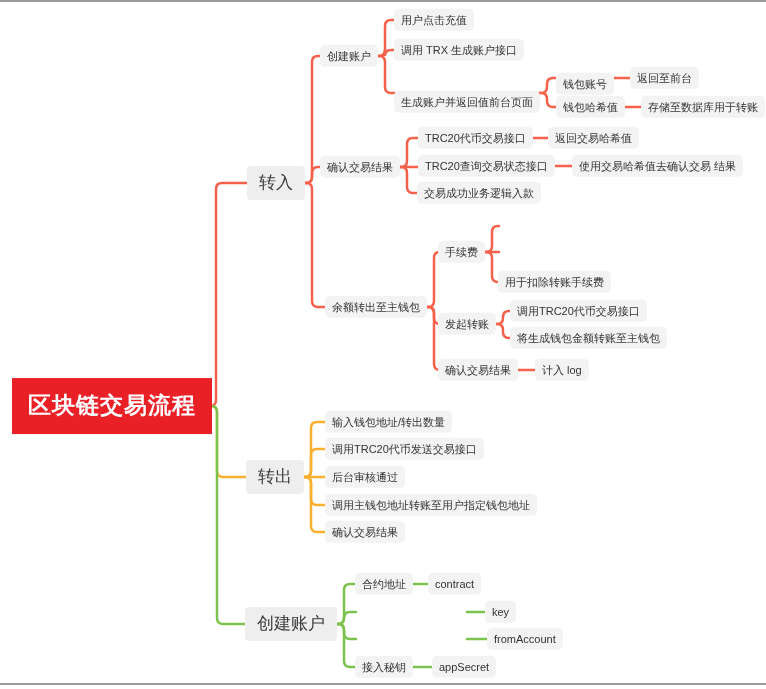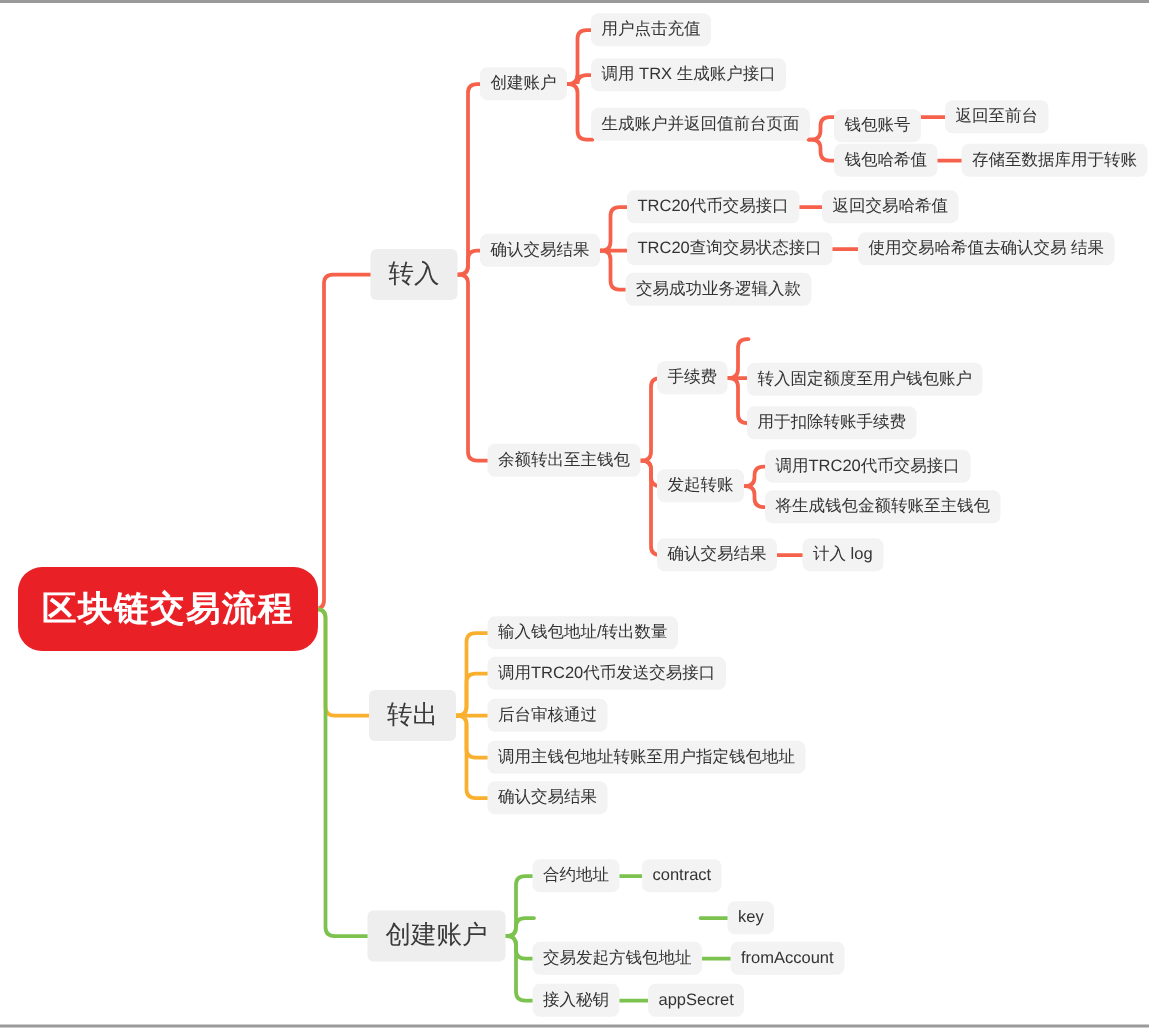--- a/index.html
+++ b/index.html
@@ -34,21 +34,21 @@
     background:var(--c-topic,#eeeeee);
     color:#3a3a3a;
     font-weight:500;
   }
   .root-node{
     background:var(--c-root,#ea2027);
     color:var(--c-root-text,#ffffff);
     font-size:23px;
     font-weight:bold;
     padding:13px 16px;
-    border-radius:16px;
+    border-radius:0;
     letter-spacing:1px;
     z-index:2;
   }
 </style>
 </head>
 <body>
 
 <div id="canvas">
   <svg id="edges" width="766" height="689">
       <path d="M 211 406 L 210 406 Q 216 406 216 400 L 216 189 Q 216 183 222 183 L 248 183" fill="none" stroke="#f5614b" stroke-width="2.5" stroke-linecap="round"></path>
@@ -95,49 +95,47 @@
 
   <div class="frame top"></div>
   <div class="frame bottom"></div>
 
   <div class="node root-node" id="nd-root" style="left:12px;top:406px">区块链交易流程</div>
 
   <div class="node topic" id="nd-in-topic" style="left:247px;top:183px">转入</div>
   <div class="node" id="nd-in-create" style="left:320px;top:56px">创建账户</div>
   <div class="node" id="nd-in-userclick" style="left:394px;top:20px">用户点击充值</div>
   <div class="node" id="nd-in-calltrx" style="left:394px;top:50px">调用 TRX 生成账户接口</div>
-  <div class="node" id="nd-in-genaccount" style="left:394px;top:83px">生成账户并返回值前台页面</div>
+  <div class="node" id="nd-in-genaccount" style="left:394px;top:102px">生成账户并返回值前台页面</div>
   <div class="node" id="nd-in-walletacct" style="left:556px;top:84px">钱包账号</div>
   <div class="node" id="nd-in-returnfront" style="left:630px;top:78px">返回至前台</div>
   <div class="node" id="nd-in-wallethash" style="left:556px;top:107px">钱包哈希值</div>
   <div class="node" id="nd-in-storedb" style="left:641px;top:107px">存储至数据库用于转账</div>
   <div class="node" id="nd-in-confirm" style="left:320px;top:167px">确认交易结果</div>
   <div class="node" id="nd-in-trc20tx" style="left:418px;top:138px">TRC20代币交易接口</div>
   <div class="node" id="nd-in-returnhash" style="left:548px;top:138px">返回交易哈希值</div>
   <div class="node" id="nd-in-trc20query" style="left:418px;top:166px">TRC20查询交易状态接口</div>
   <div class="node" id="nd-in-usehash" style="left:572px;top:166px">使用交易哈希值去确认交易 结果</div>
   <div class="node" id="nd-in-balance" style="left:325px;top:307px">余额转出至主钱包</div>
   <div class="node" id="nd-in-txsuccess" style="left:417px;top:193px">交易成功业务逻辑入款</div>
   <div class="node" id="nd-in-fee" style="left:438px;top:252px">手续费</div>
-  <div class="node" id="nd-in-fixed" style="left:498px;top:253px">转入固定额度至用户钱包账户</div>
   <div class="node" id="nd-in-deduct" style="left:498px;top:282px">用于扣除转账手续费</div>
   <div class="node" id="nd-in-initiate" style="left:438px;top:324px">发起转账</div>
   <div class="node" id="nd-in-calltrc20" style="left:510px;top:311px">调用TRC20代币交易接口</div>
   <div class="node" id="nd-in-tomain" style="left:510px;top:338px">将生成钱包金额转账至主钱包</div>
   <div class="node" id="nd-in-confirm2" style="left:438px;top:370px">确认交易结果</div>
   <div class="node" id="nd-in-log" style="left:535px;top:370px">计入 log</div>
 
   <div class="node topic" id="nd-out-topic" style="left:246px;top:477px">转出</div>
   <div class="node" id="nd-out-input" style="left:325px;top:422px">输入钱包地址/转出数量</div>
   <div class="node" id="nd-out-send" style="left:325px;top:449px">调用TRC20代币发送交易接口</div>
   <div class="node" id="nd-out-approve" style="left:325px;top:477px">后台审核通过</div>
   <div class="node" id="nd-out-maintouser" style="left:325px;top:505px">调用主钱包地址转账至用户指定钱包地址</div>
   <div class="node" id="nd-out-confirm" style="left:325px;top:532px">确认交易结果</div>
 
   <div class="node topic" id="nd-info-topic" style="left:245px;top:624px">创建账户</div>
   <div class="node" id="nd-info-contract" style="left:355px;top:584px">合约地址</div>
   <div class="node" id="nd-info-contractval" style="left:428px;top:584px">contract</div>
   <div class="node" id="nd-info-keyval" style="left:485px;top:612px">key</div>
-  <div class="node" id="nd-info-addr" style="left:355px;top:639px">交易发起方钱包地址</div>
   <div class="node" id="nd-info-fromval" style="left:487px;top:639px">fromAccount</div>
   <div class="node" id="nd-info-secret" style="left:355px;top:667px">接入秘钥</div>
   <div class="node" id="nd-info-secretval" style="left:432px;top:667px">appSecret</div>
 </div>
 
 </body></html>

